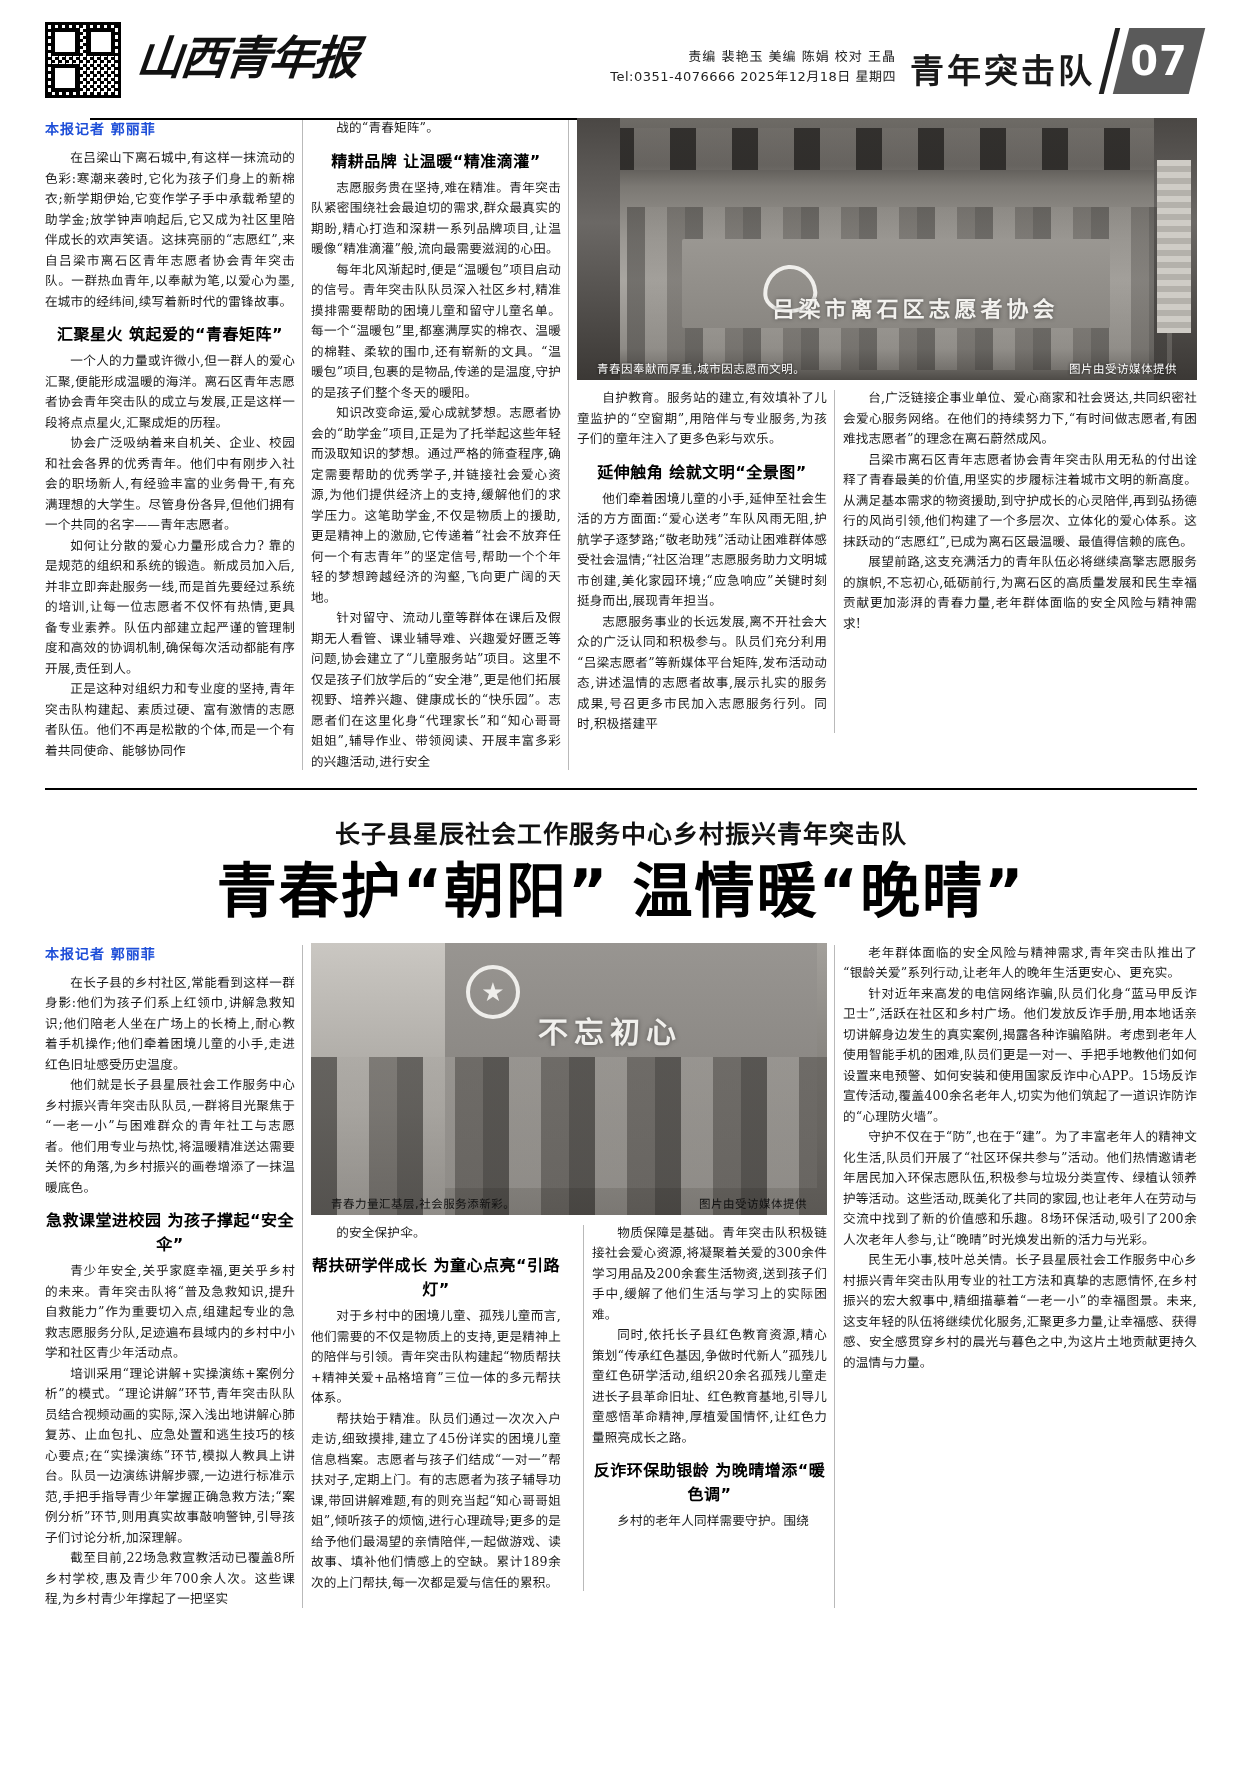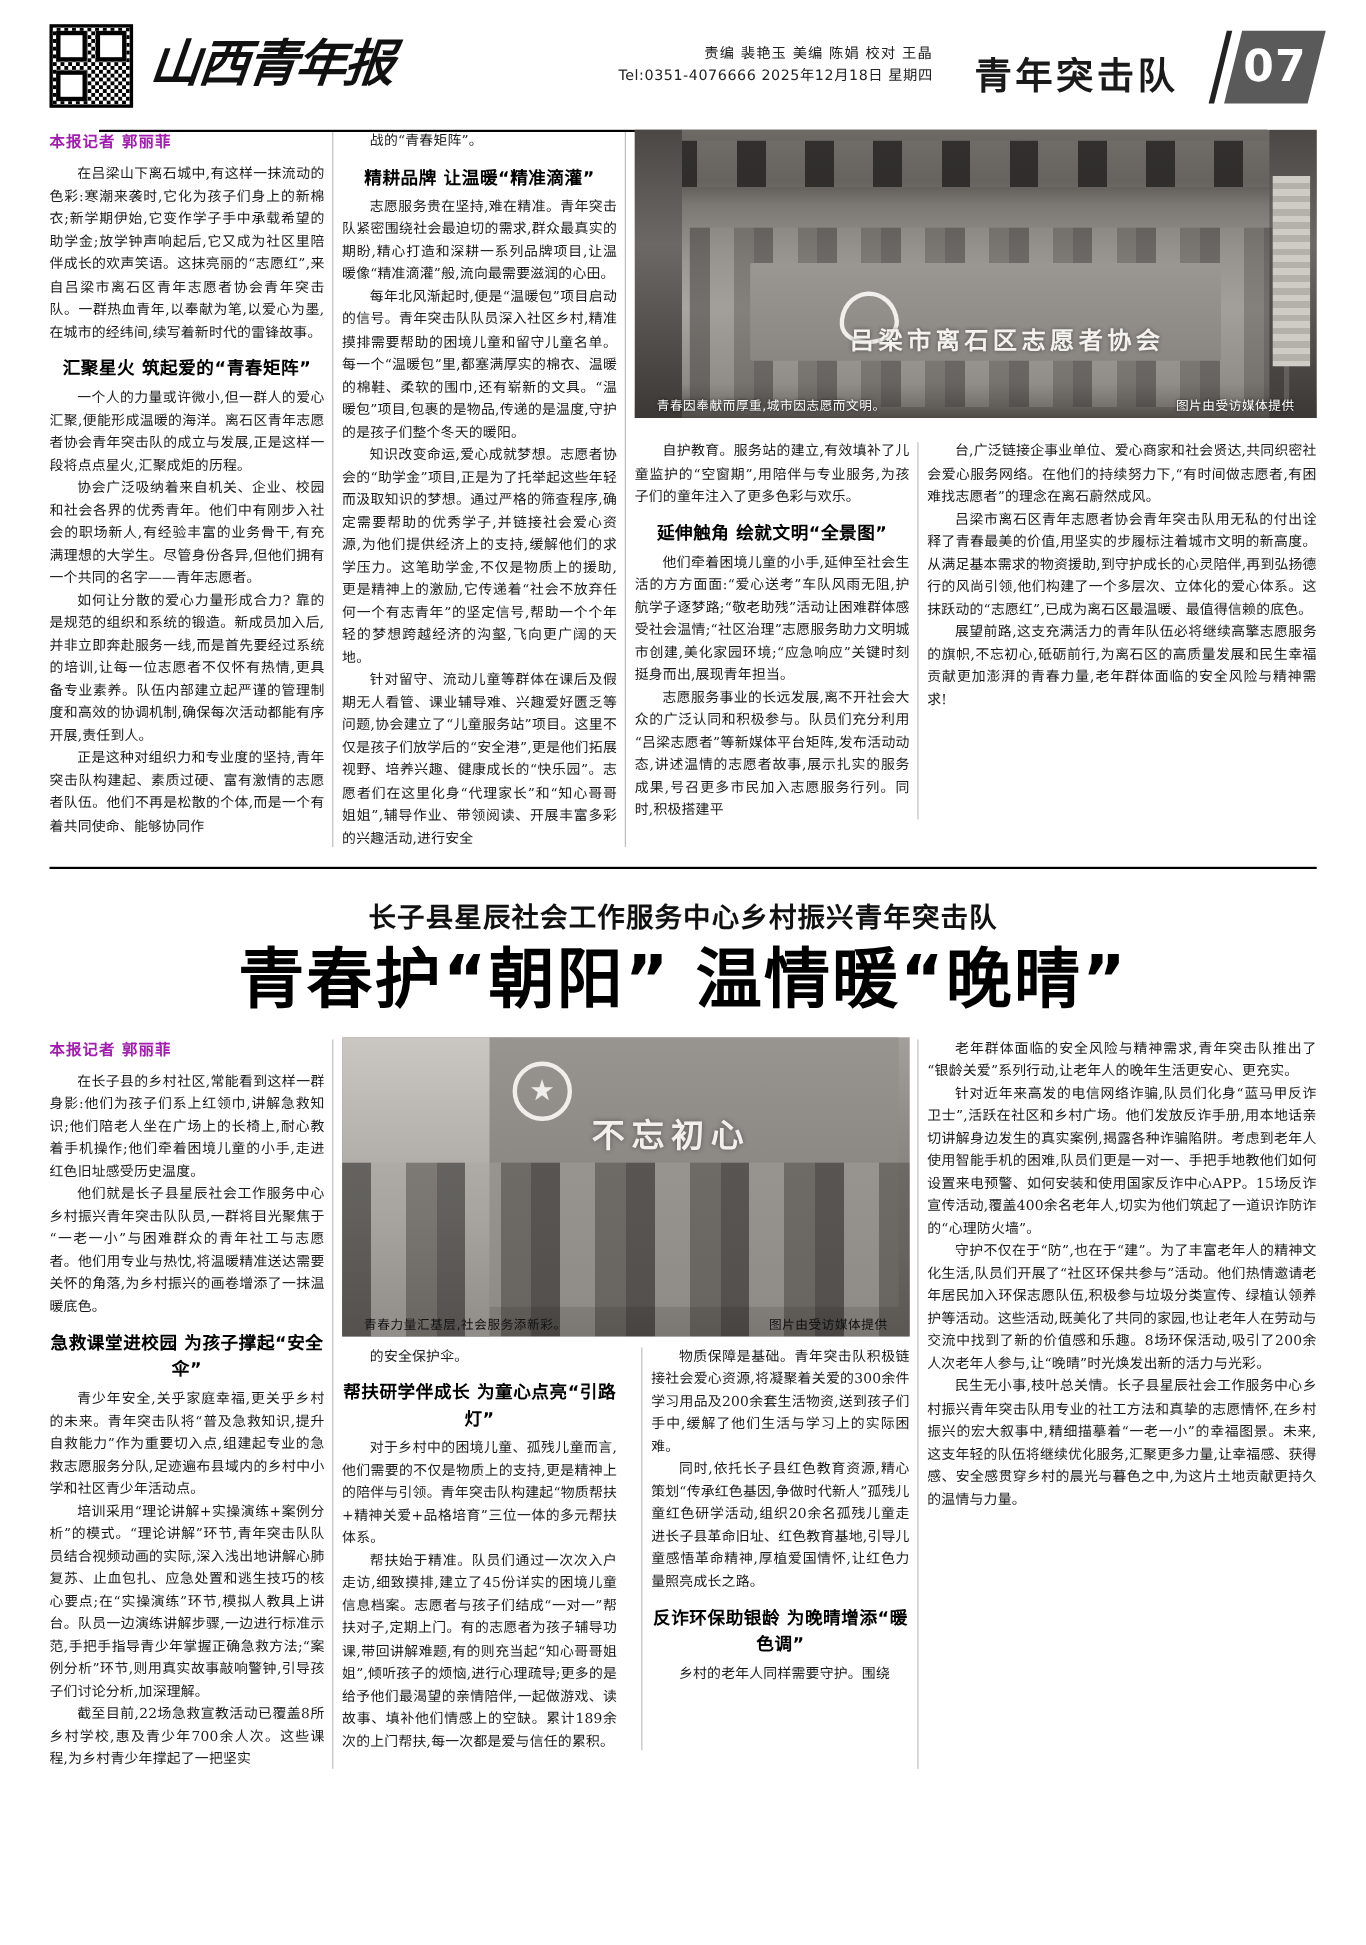--- a/index.html
+++ b/index.html
@@ -65,23 +65,22 @@
     font-style: italic;
     letter-spacing: -2px;
     line-height: 72px;
     color: #111;
     transform: skewX(-6deg);
     white-space: nowrap;
   }
   .mast-right {
     margin-left: auto;
     display: flex;
-    align-items: flex-start;
+    align-items: center;
     padding-top: 6px;
-    gap: 24px;
   }
   .mast-credits {
     text-align: right;
     font-size: 13px;
     line-height: 20px;
     color: #222;
     white-space: nowrap;
     padding-top: 12px;
     padding-right: 14px;
   }
@@ -149,21 +148,21 @@
     color: #000;
     line-height: 1.18;
     margin: 0 0 16px;
     white-space: nowrap;
   }
   .maintitle.t2 { font-size: 60px; }
 
   .byline {
     font-size: 14px;
     font-weight: 700;
-    color: #a21caf;
+    color: #1d4ed8;
     margin: 0 0 10px;
     letter-spacing: 1px;
   }
 
   
   .article { position: relative; }
   .cols {
     display: grid;
     grid-template-columns: 250px 250px 1fr;
     column-gap: 16px;
@@ -386,21 +385,21 @@
             <span class="heart-hand"></span>
             <span class="banner-text">吕梁市离石区志愿者协会</span>
             <span class="sidepanel"></span>
           </div>
           <div class="cap">
             <span>青春因奉献而厚重,城市因志愿而文明。</span>
             <span>图片由受访媒体提供</span>
           </div>
         </div>
 
-        <div class="cols" style="grid-template-columns: 250px 1fr; margin-top: 20px;">
+        <div class="cols" style="grid-template-columns: 250px 1fr; margin-top: 8px;">
           <div class="col">
             <p class="body">自护教育。服务站的建立,有效填补了儿童监护的“空窗期”,用陪伴与专业服务,为孩子们的童年注入了更多色彩与欢乐。</p>
             <h3 class="subhead">延伸触角 绘就文明“全景图”</h3>
             <p class="body">他们牵着困境儿童的小手,延伸至社会生活的方方面面:“爱心送考”车队风雨无阻,护航学子逐梦路;“敬老助残”活动让困难群体感受社会温情;“社区治理”志愿服务助力文明城市创建,美化家园环境;“应急响应”关键时刻挺身而出,展现青年担当。</p>
             <p class="body">志愿服务事业的长远发展,离不开社会大众的广泛认同和积极参与。队员们充分利用“吕梁志愿者”等新媒体平台矩阵,发布活动动态,讲述温情的志愿者故事,展示扎实的服务成果,号召更多市民加入志愿服务行列。同时,积极搭建平</p>
           </div>
           <div class="col">
             <p class="body">台,广泛链接企事业单位、爱心商家和社会贤达,共同织密社会爱心服务网络。在他们的持续努力下,“有时间做志愿者,有困难找志愿者”的理念在离石蔚然成风。</p>
             <p class="body">吕梁市离石区青年志愿者协会青年突击队用无私的付出诠释了青春最美的价值,用坚实的步履标注着城市文明的新高度。从满足基本需求的物资援助,到守护成长的心灵陪伴,再到弘扬德行的风尚引领,他们构建了一个多层次、立体化的爱心体系。这抹跃动的“志愿红”,已成为离石区最温暖、最值得信赖的底色。</p>
             <p class="body">展望前路,这支充满活力的青年队伍必将继续高擎志愿服务的旗帜,不忘初心,砥砺前行,为离石区的高质量发展和民生幸福贡献更加澎湃的青春力量,老年群体面临的安全风险与精神需求!</p>

